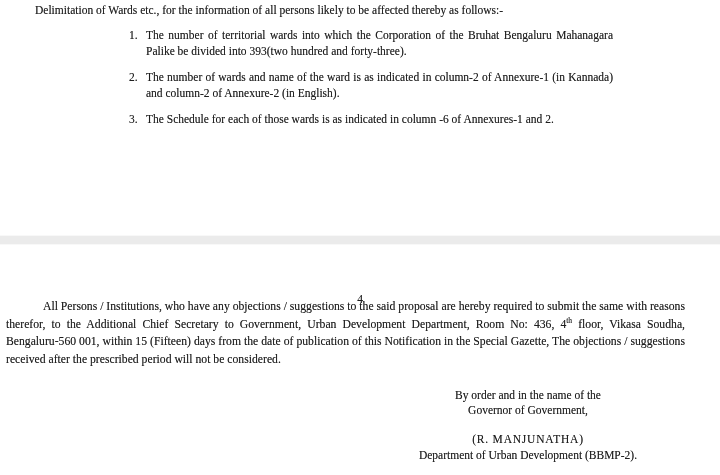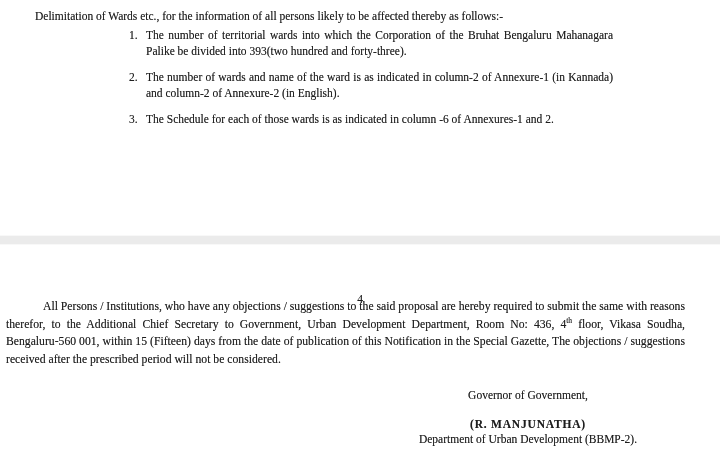--- a/index.html
+++ b/index.html
@@ -9,21 +9,21 @@
     font-family:"Liberation Serif","DejaVu Serif",serif;
     color:#1e1e1e;
   }
   #viewport{position:relative;width:720px;height:475px;background:#ffffff;}
   .scan-text{
     color:#1e1e1e;
     text-shadow:0 0 0.5px rgba(45,45,45,0.55);
   }
   
   #intro-line{
-    position:absolute;top:8px;left:35px;width:560px;
+    position:absolute;top:2px;left:35px;width:560px;
     font-size:11.5px;line-height:16px;white-space:nowrap;
   }
   #numbered-list{
     position:absolute;top:27px;left:129px;width:484px;
     font-size:11.5px;line-height:16px;
   }
   .list-item{display:grid;grid-template-columns:17px 1fr;margin-bottom:10px;}
   .list-item .num{text-align:left;}
   .list-item .txt{text-align:justify;}
   
@@ -42,21 +42,21 @@
     font-size:11.7px;line-height:17.6px;
     text-align:justify;text-indent:37px;
   }
   #objections-paragraph sup{font-size:7.5px;line-height:0;}
   #signature-block{
     position:absolute;top:388px;left:358px;width:340px;
     text-align:center;font-size:11.5px;line-height:15.2px;
   }
   .sig-gap{height:14px;}
   #signatory-name{
-    font-weight:bold;letter-spacing:0.8px;
+    font-weight:normal;letter-spacing:0.8px;
   }
 </style>
 </head>
 <body>
 
 <div id="viewport">
 
   <div id="intro-line" class="scan-text">Delimitation of Wards etc., for the information of all persons likely to be affected thereby as follows:-</div>
 
   <div id="numbered-list">
@@ -76,19 +76,20 @@
 
   <div id="page-separator"></div>
 
   <div id="page-number" class="scan-text">4</div>
 
   <div id="objections-paragraph" class="scan-text">
     <span>All Persons / Institutions, who have any objections / suggestions to the said proposal are hereby required to submit the same with reasons therefor, to the Additional Chief Secretary to Government, Urban Development Department, Room No: 436, 4</span><sup>th</sup><span> floor, Vikasa Soudha, Bengaluru-560 001, within 15 (Fifteen) days from the date of publication of this Notification in the Special Gazette,  The objections / suggestions received after the prescribed period will not be considered.</span>
   </div>
 
   <div id="signature-block">
+    <div class="scan-text">By order and in the name of the</div>
     <div class="scan-text">Governor of Government,</div>
     <div class="sig-gap"></div>
     <div id="signatory-name" class="scan-text">(R. MANJUNATHA)</div>
     <div class="scan-text">Department of Urban Development (BBMP-2).</div>
   </div>
 
 </div>
 
 </body></html>

